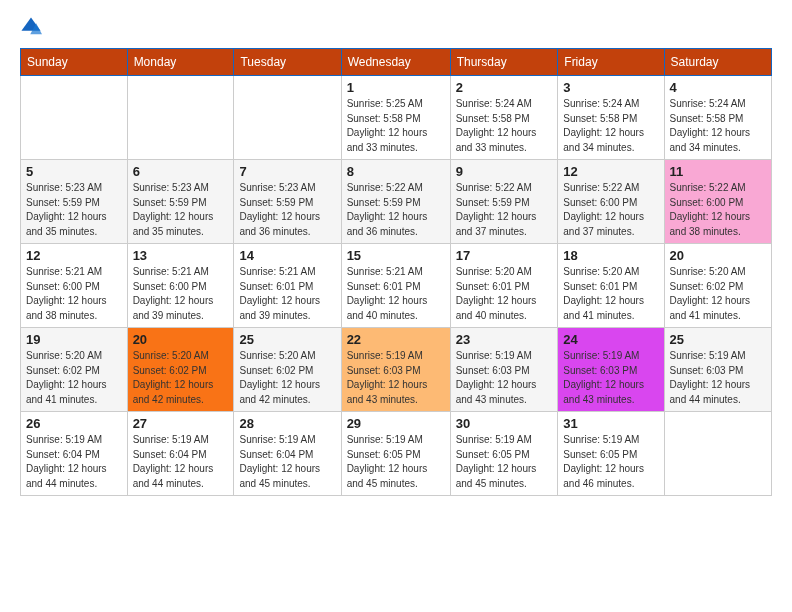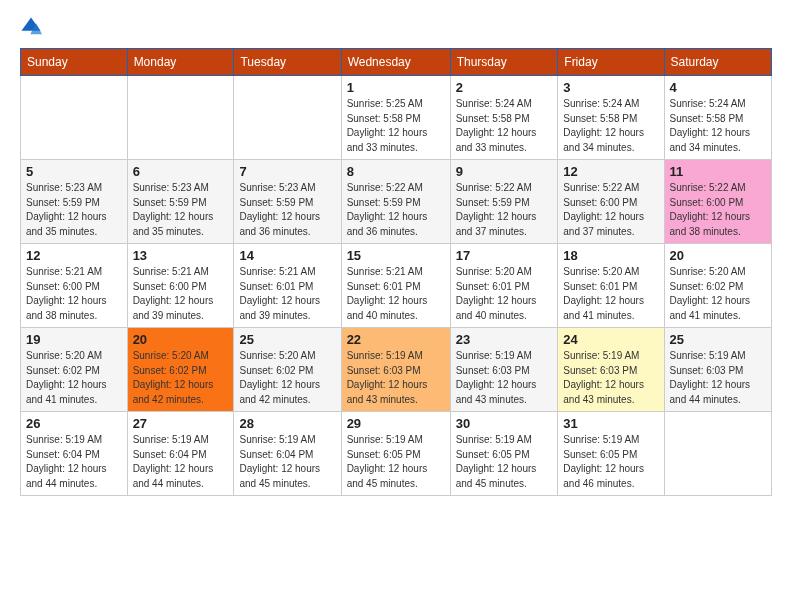--- a/index.html
+++ b/index.html
@@ -292,21 +292,21 @@
 Daylight: 12 hours
 and 43 minutes.</div>
         </td>
         <td style="background: rgb(245, 245, 245);">
           <span class="day-number">23</span>
           <div class="day-info" style="white-space: pre-line;">Sunrise: 5:19 AM
 Sunset: 6:03 PM
 Daylight: 12 hours
 and 43 minutes.</div>
         </td>
-        <td style="background: #fef9c3;">
+        <td style="background: #d946ef;">
           <span class="day-number">24</span>
           <div class="day-info" style="white-space: pre-line;">Sunrise: 5:19 AM
 Sunset: 6:03 PM
 Daylight: 12 hours
 and 43 minutes.</div>
         </td>
         <td style="background: rgb(245, 245, 245);">
           <span class="day-number">25</span>
           <div class="day-info" style="white-space: pre-line;">Sunrise: 5:19 AM
 Sunset: 6:03 PM

